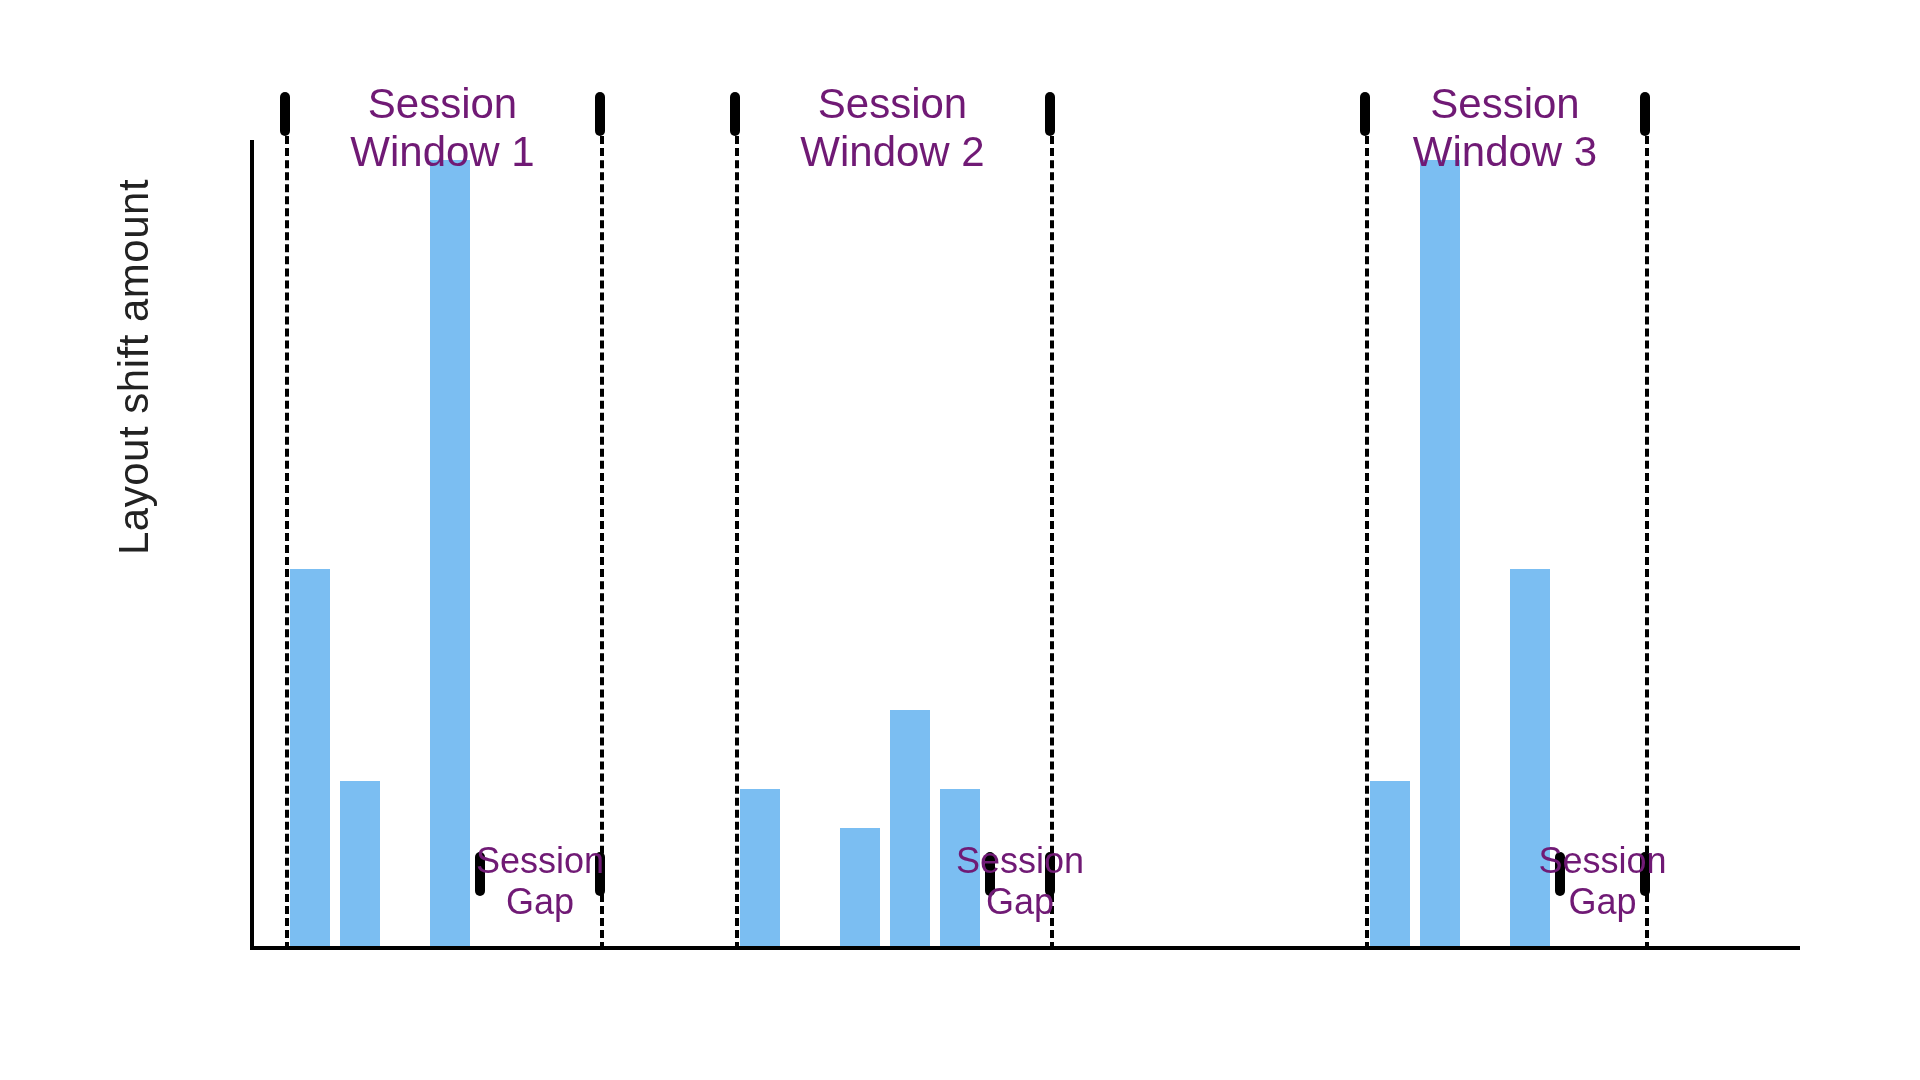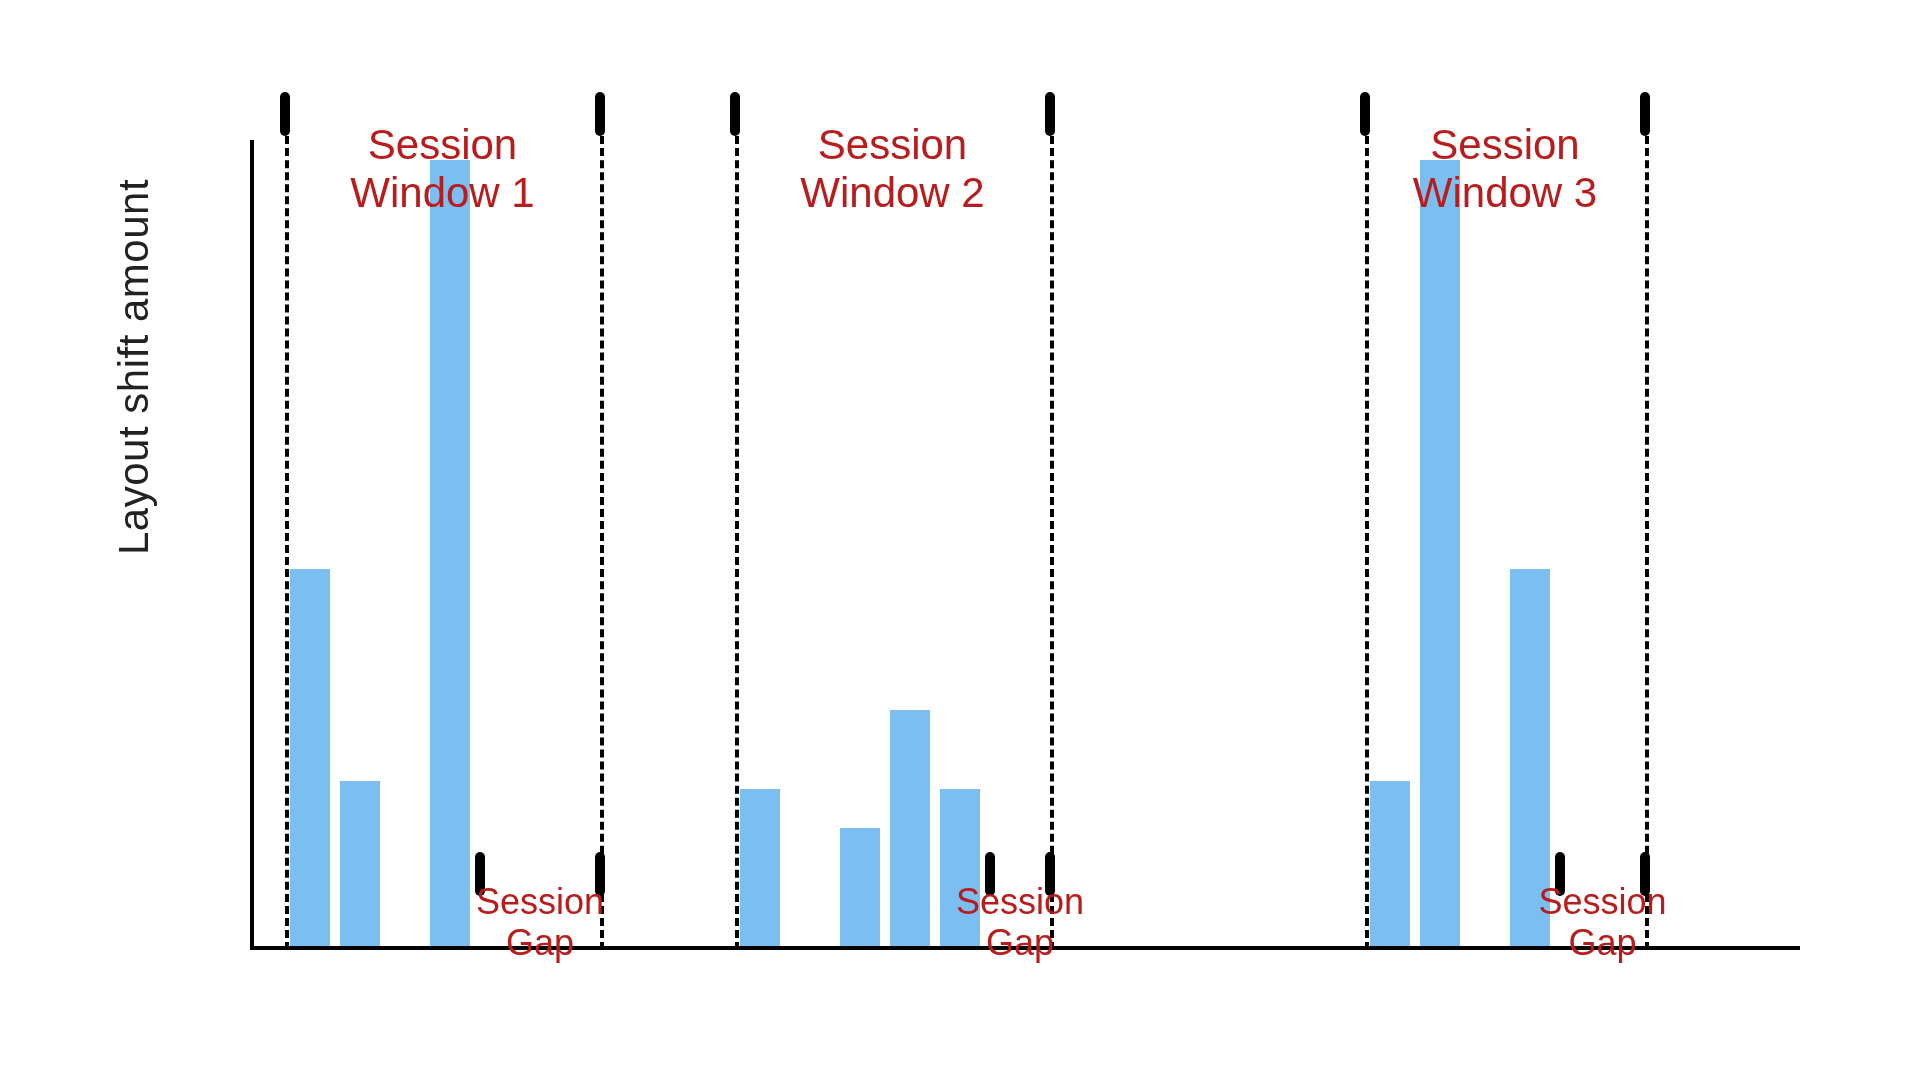--- a/index.html
+++ b/index.html
@@ -59,22 +59,21 @@
     background: #000;
     border-radius: 5px;
   }
   .tick.top { top: -68px; }
   .tick.bottom { top: 692px; }
   .window-label, .gap-label {
     position: absolute;
     text-align: center;
     line-height: 1.15;
     white-space: pre;
-    color: #b91c1c;
-    margin-top: 41px;
+    color: #701a75;
   }
   .window-label {
     top: -80px;
     font-size: 42px;
   }
   .gap-label {
     top: 680px;
     font-size: 36px;
   }
   .y-title {

